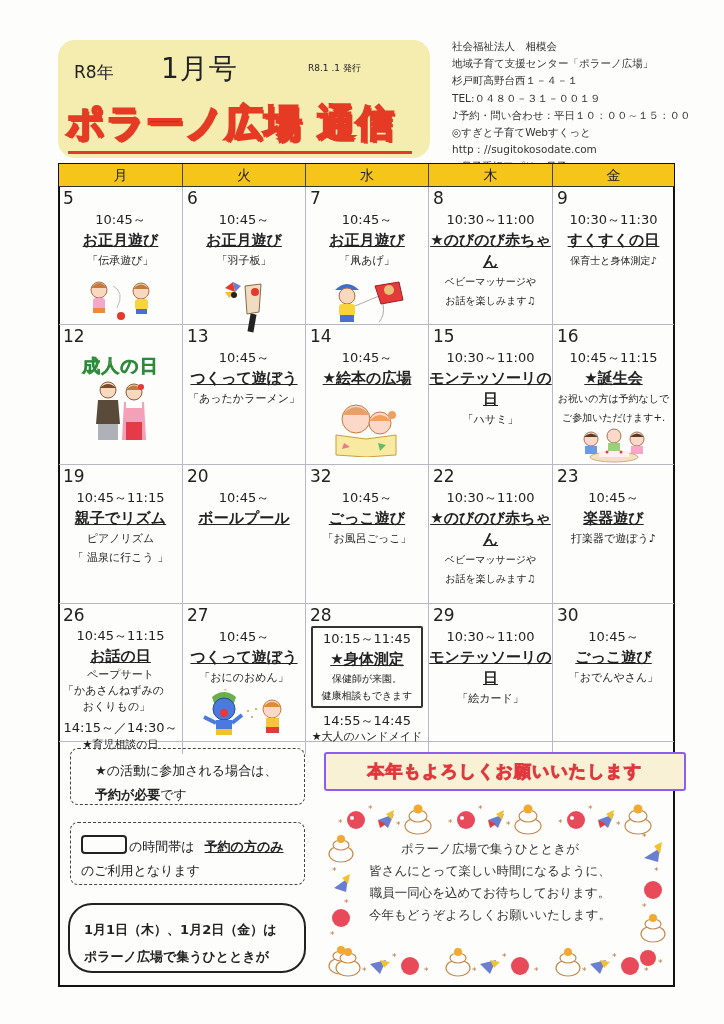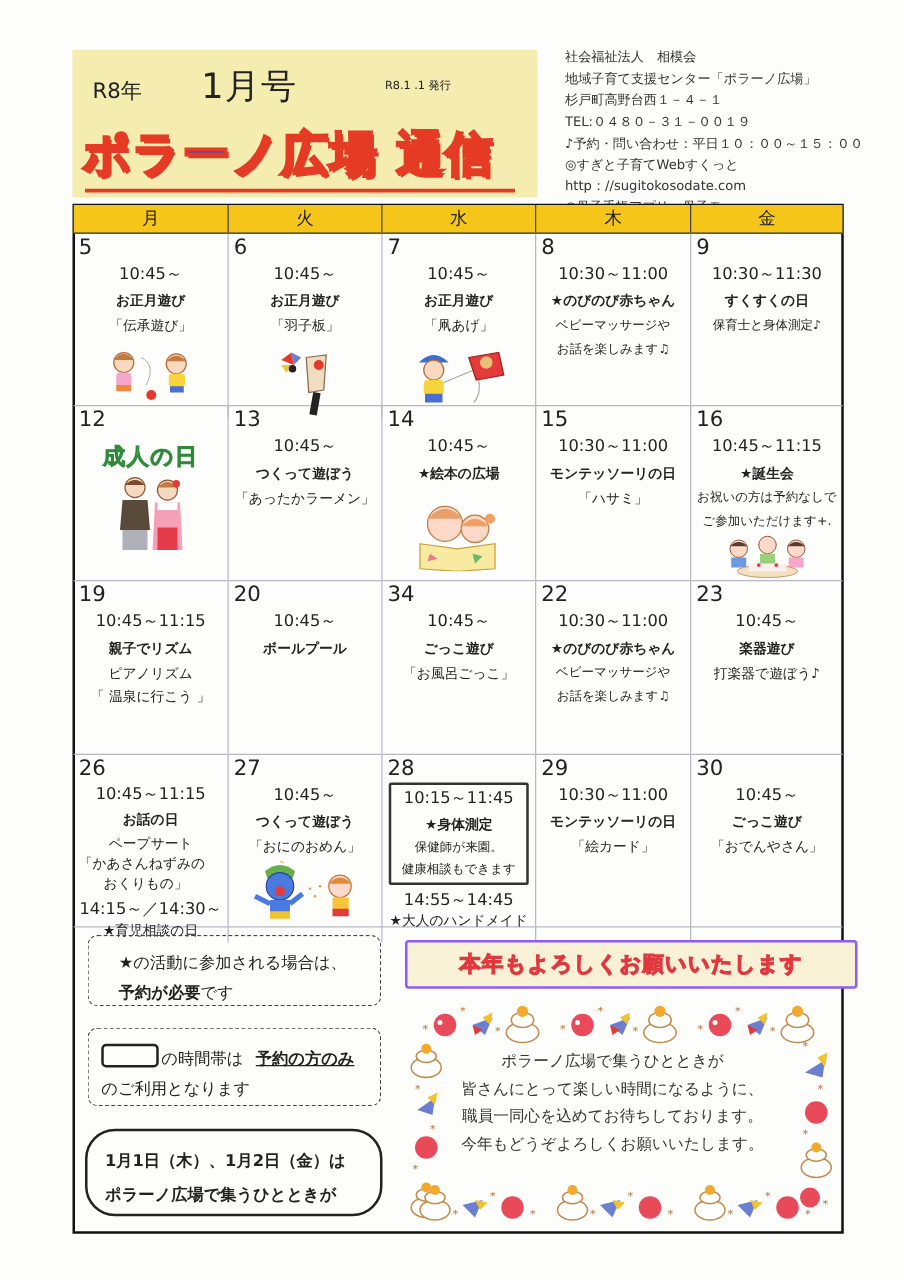--- a/index.html
+++ b/index.html
@@ -1,37 +1,37 @@
 <!DOCTYPE html>
 <html><head>
 <meta charset="utf-8">
 <style>
   html,body{margin:0;padding:0;}
   body{width:724px;height:1024px;background:#fdfdfc;position:relative;overflow:hidden;font-family:"DejaVu Sans","Liberation Sans",sans-serif;color:#222;}
-  .title-box{position:absolute;left:58px;top:40px;width:372px;height:118px;background:#f5ecb0;}
+  .title-box{position:absolute;left:58px;top:40px;width:372px;height:118px;background:#f5ecb0;border-radius:17px;}
   .issue-year{position:absolute;left:16px;top:21px;font-size:17px;color:#222;}
   .issue-month{position:absolute;left:103px;top:10px;font-size:28px;color:#222;letter-spacing:1px;}
   .issue-date{position:absolute;left:250px;top:22px;font-size:9px;color:#222;}
   .main-title{position:absolute;left:8px;top:58px;font-size:38px;font-weight:bold;color:#1d4ed8;letter-spacing:1px;
     -webkit-text-stroke:2px #e53a24;text-shadow:2px 2px 0 #e53a24;white-space:nowrap;}
   .title-underline{position:absolute;left:10px;top:111px;width:344px;height:3px;background:#e53a24;}
   .info{position:absolute;left:452px;top:38px;font-size:10.5px;line-height:17.2px;color:#333;}
   .info div{white-space:nowrap;}
   .frame{position:absolute;left:58px;top:163px;width:617px;height:824px;border:2px solid #111;box-sizing:border-box;}
   .cal{position:absolute;left:59px;top:164px;width:615px;}
   .cal-head{display:grid;grid-template-columns:124px 123px 123px 124px 121px;height:22px;background:#f6c51a;border-bottom:1px solid #333;}
   .cal-head div{text-align:center;font-size:14px;line-height:22px;border-right:1px solid #444;}
   .cal-head div:last-child{border-right:none;}
   .week{display:grid;grid-template-columns:124px 123px 123px 124px 121px;border-bottom:1px solid #b8b8c4;}
   .cell{border-right:1px solid #b8b8c4;position:relative;text-align:center;box-sizing:border-box;}
   .cell:last-child{border-right:none;}
   .daynum{position:absolute;left:4px;top:1px;font-size:17px;color:#222;}
   .c-body{padding-top:22px;font-size:12.5px;line-height:21px;}
   .time{font-size:13px;}
-  .ev{font-size:11px;font-weight:600;}
+  .ev{font-size:15px;font-weight:600;text-decoration:underline;}
   .sub{font-size:11px;line-height:19px;}
   .sub2{font-size:10px;line-height:19px;}
   .boxed{margin:0 5px;border:2px solid #333;border-radius:2px;padding:0 0 2px;}
   .art{margin:8px auto 0;display:block;}
   .seijin{font-size:18px;font-weight:bold;color:#5bb85c;-webkit-text-stroke:0.6px #2e8a3a;margin-top:8px;letter-spacing:1px;}
   .note1,.note2{position:absolute;left:70px;width:235px;border:1px dashed #444;border-radius:8px;box-sizing:border-box;font-size:13px;}
   .note1{top:748px;height:57px;padding:10px 0 0 24px;line-height:24px;}
   .note2{top:822px;height:63px;padding:12px 0 0 10px;line-height:24px;}
   .note3{position:absolute;left:68px;top:903px;width:238px;height:70px;border:2px solid #222;border-radius:24px;box-sizing:border-box;padding:11px 0 0 14px;font-size:13px;font-weight:bold;line-height:27px;}
   .rsv{font-weight:bold;}
@@ -238,21 +238,21 @@
       </div>
     </div>
     <div class="cell">
       <span class="daynum">20</span>
       <div class="c-body">
         <div class="time">10:45～</div>
         <div class="ev">ボールプール</div>
       </div>
     </div>
     <div class="cell">
-      <span class="daynum">34</span>
+      <span class="daynum">32</span>
       <div class="c-body">
         <div class="time">10:45～</div>
         <div class="ev">ごっこ遊び</div>
         <div class="sub">「お風呂ごっこ」</div>
       </div>
     </div>
     <div class="cell">
       <span class="daynum">22</span>
       <div class="c-body">
         <div class="time">10:30～11:00</div>

